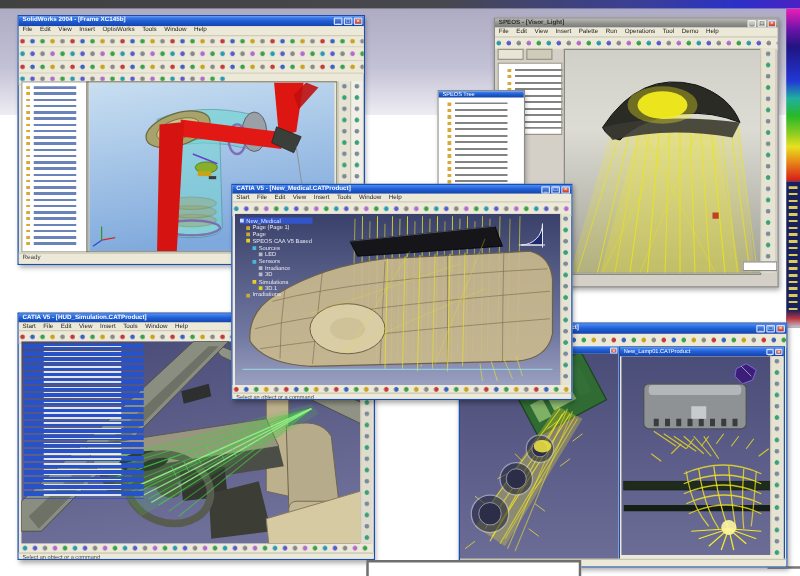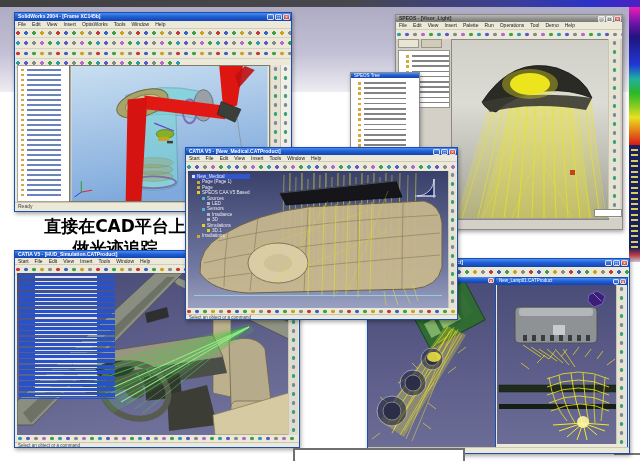--- a/index.html
+++ b/index.html
@@ -93,24 +93,20 @@
 
 <div id="stage">
 
   <div class="abs top-band"></div>
   <div class="abs lav-band"></div>
 
   <div class="abs colorbar"></div>
   <div class="abs legend-strip"></div>
   <div class="abs" style="left:614px;top:453px;width:26px;height:2px;background:#777;"></div>
 
-  <div class="abs caption" style="left:22px;top:215px;width:186px;">
-    <div>直接在CAD平台上</div>
-    <div>做光迹追踪</div>
-  </div>
 
   <div class="win win-gray" style="left:395px;top:14px;width:226px;height:214px;z-index:2;">
     <div class="tbar tbar-gray f5" style="height:7px;">
       <span class="tt">SPEOS - [Visor_Light]</span>
       <span class="wbtns">
         <span class="wbtn gray">_</span>
         <span class="wbtn gray">□</span>
         <span class="wbtn close">×</span>
       </span>
     </div>

